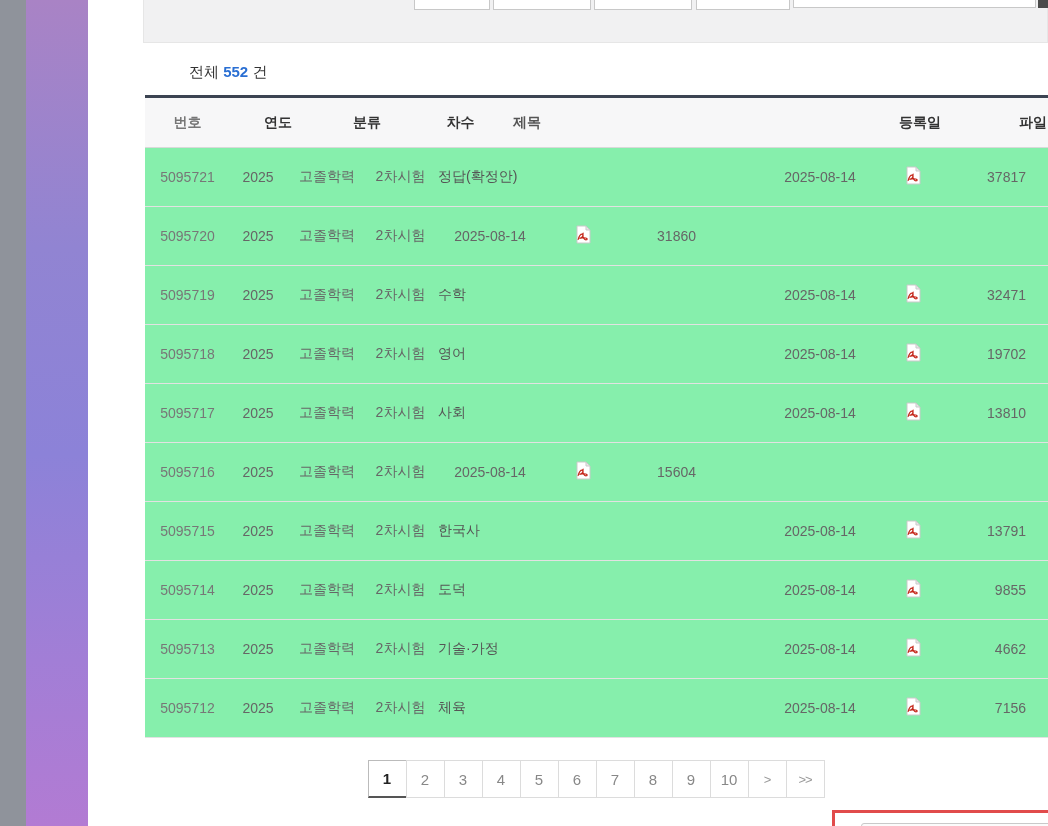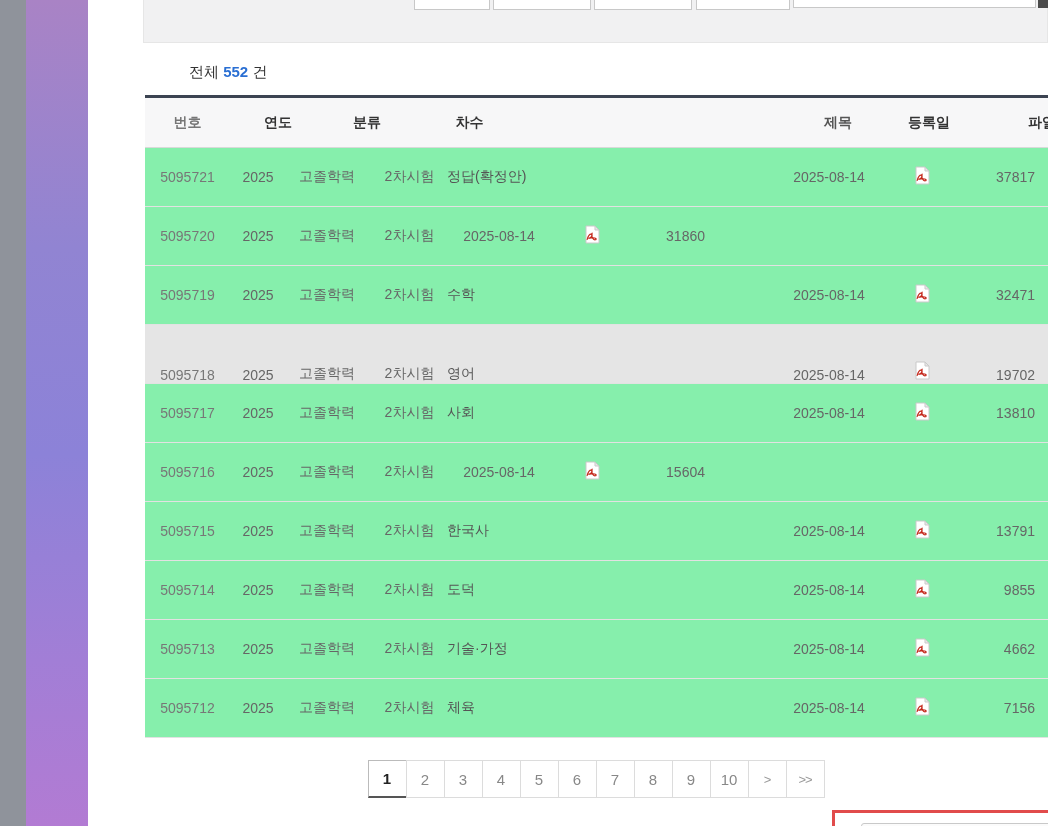--- a/index.html
+++ b/index.html
@@ -31,28 +31,28 @@
   
   .summary { position:absolute; left:145px; top:63px; font-size:15px; color:#333;margin-left:44px; }
   .summary b { color:#2a6fd3; font-weight:bold; }
 
   
   .board { position:absolute; left:145px; top:95px; width:903px; border-top:3px solid #3c4452; }
   .brow { display:flex; align-items:center; height:59px; border-bottom:1px solid #e2e2e2;
     font-size:14px; color:#666; background:#86efac; }
   .brow.head { height:50px; background:#f7f7f8; color:#333; font-weight:bold;
     border-bottom:1px solid #d9d9d9;gap:20px; }
-  .brow.hl { background:#e5e5e5;align-items:flex-end; }
+  .brow.hl { background:#86efac; }
   .c { text-align:center; flex:none; }
   .c-no    { width:85px; color:#777; }
   .c-year  { width:56px; }
   .c-cat   { width:82px; }
-  .c-round { width:65px;margin-left:9px; }
+  .c-round { width:65px; }
   .c-title { width:330px; text-align:left; padding-left:5px; color:#555; }
-  .head .c-title { text-align:right; padding-left:0; }
+  .head .c-title { text-align:left; padding-left:0; }
   .c-date  { width:114px; }
   .c-file  { width:72px; display:flex; justify-content:center; align-items:center; }
   .c-views { width:99px; text-align:right; padding-right:22px; }
   .head .c-views { text-align:center; padding-right:16px; }
   .pdf-ico { display:inline-block; cursor:pointer; }
 
   
   .pager { position:absolute; left:145px; top:760px; width:903px;
     display:flex; justify-content:center; }
   .pg { width:39px; height:38px; margin-left:-1px; border:1px solid #dcdcdc; background:#fff;

